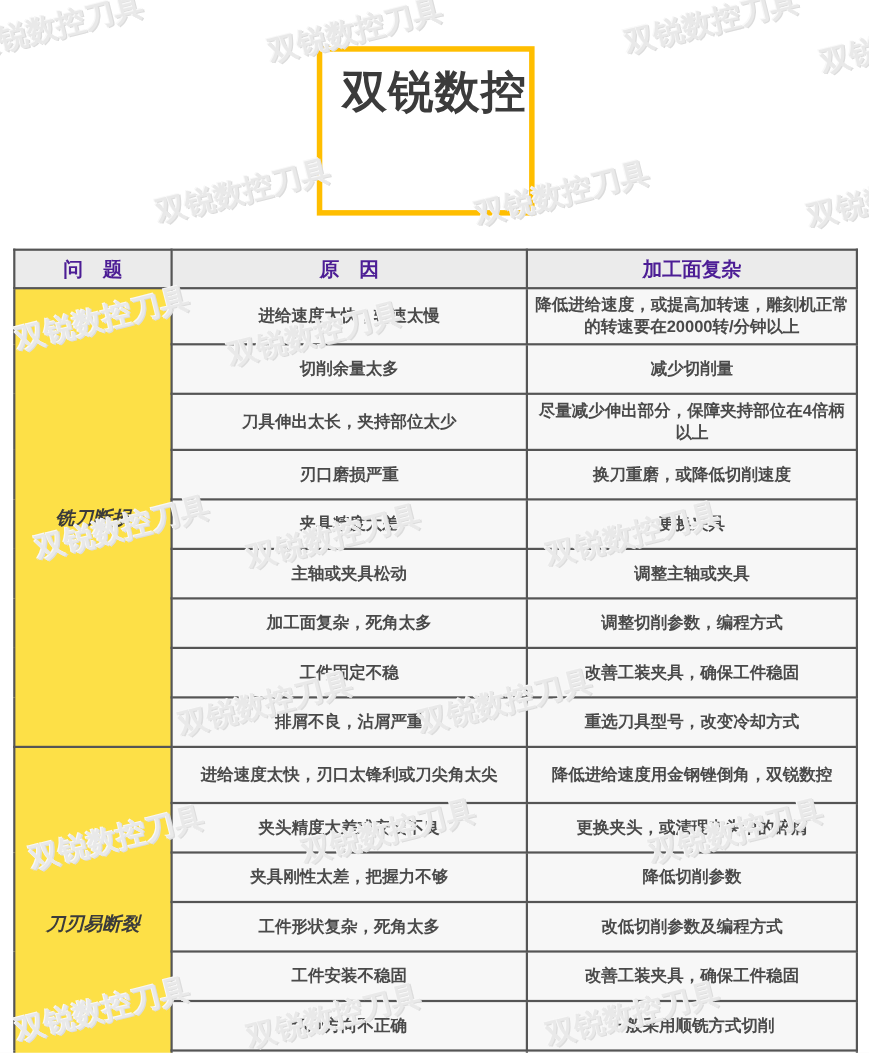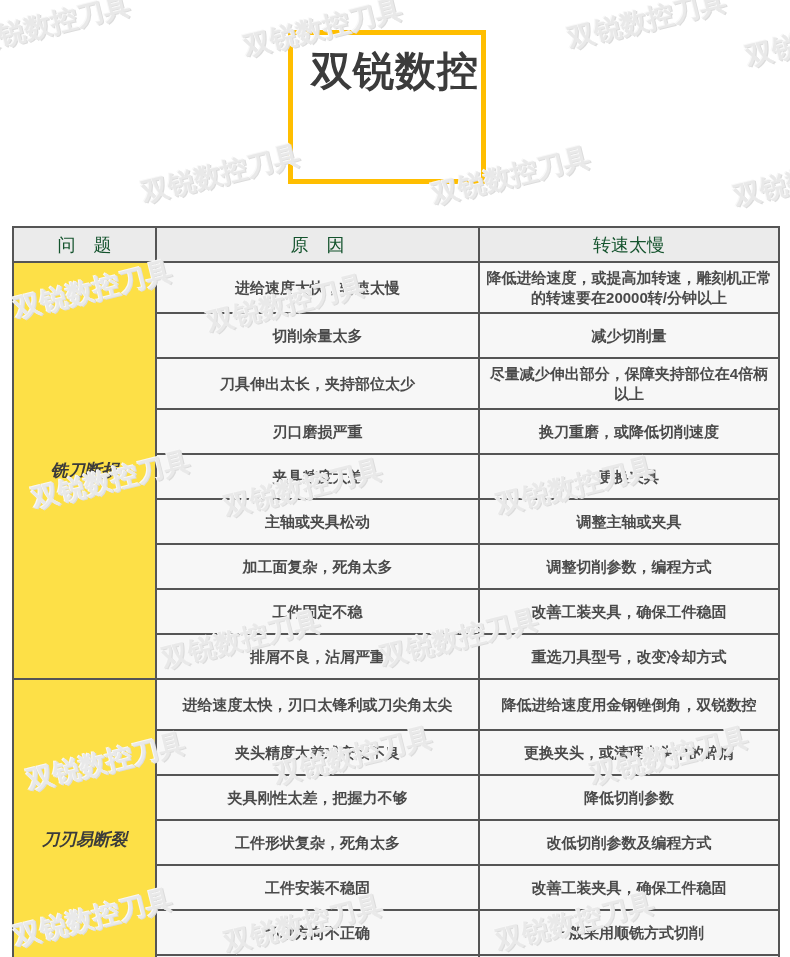--- a/index.html
+++ b/index.html
@@ -19,21 +19,21 @@
   }
   .wm1{left:-30px;top:6px}   .wm2{left:242px;top:10px}  .wm3{left:566px;top:2px}
   .wm4{left:744px;top:20px}  .wm5{left:140px;top:156px} .wm6{left:430px;top:158px}
   .wm7{left:732px;top:160px} .wm8{left:12px;top:272px}  .wm9{left:205px;top:286px}
   .wm10{left:30px;top:462px} .wm11{left:222px;top:470px}.wm12{left:494px;top:468px}
   .wm13{left:160px;top:622px}.wm14{left:378px;top:620px}.wm15{left:25px;top:744px}
   .wm16{left:272px;top:738px}.wm17{left:588px;top:738px}.wm18{left:222px;top:906px}
   .wm19{left:494px;top:904px}.wm20{left:12px;top:900px}
 
   
-  .hero{position:absolute;left:0;top:0;width:634px;height:226px;z-index:3;}
+  .hero{position:absolute;left:0;top:12px;width:634px;height:226px;z-index:3;}
   .frame{
     position:absolute;left:288px;top:30px;width:188px;height:144px;
     border:5px solid #FFBE00;background:transparent;
   }
   .brand{
     position:absolute;left:0;top:44px;width:790px;text-align:center;
     font-size:41px;font-weight:bold;color:#3b3b3b;letter-spacing:1px;
   }
   .main-title{
     position:absolute;left:50%;top:86px;transform:translateX(-50%);
@@ -52,21 +52,21 @@
     border-collapse:collapse;width:766px;table-layout:fixed;
     background:#f7f7f7;
   }
   th,td{
     border:2px solid #555555;
     text-align:center;vertical-align:middle;
     padding:2px 6px;
   }
   thead th{
     background:#ebebeb;height:29px;
-    font-size:18px;font-weight:normal;color:#14532d;
+    font-size:18px;font-weight:bold;color:#4c1d95;
   }
   tbody td{
     font-size:15px;font-weight:600;color:#4a4a4a;
     height:39px;line-height:20px;
   }
   tr.tall td{height:45px;}
   td.group{
     font-size:17px;font-weight:bold;color:#3b3b3b;background:#fde047;font-style:italic;
   }
   .col-problem{width:143px;}
@@ -106,21 +106,21 @@
   <table>
     <colgroup>
       <col class="col-problem">
         <col class="col-cause">
         <col class="col-solution">
     </colgroup>
     <thead>
       <tr>
         <th>问　题</th>
         <th>原　因</th>
-        <th>转速太慢</th>
+        <th>加工面复杂</th>
       </tr>
     </thead>
     <tbody>
       <tr class="tall">
         <td class="group" rowspan="9">铣刀断损</td>
         <td>进给速度太快，转速太慢</td>
         <td>降低进给速度，或提高加转速，雕刻机正常的转速要在20000转/分钟以上</td>
       </tr>
       <tr>
         <td>切削余量太多</td>

